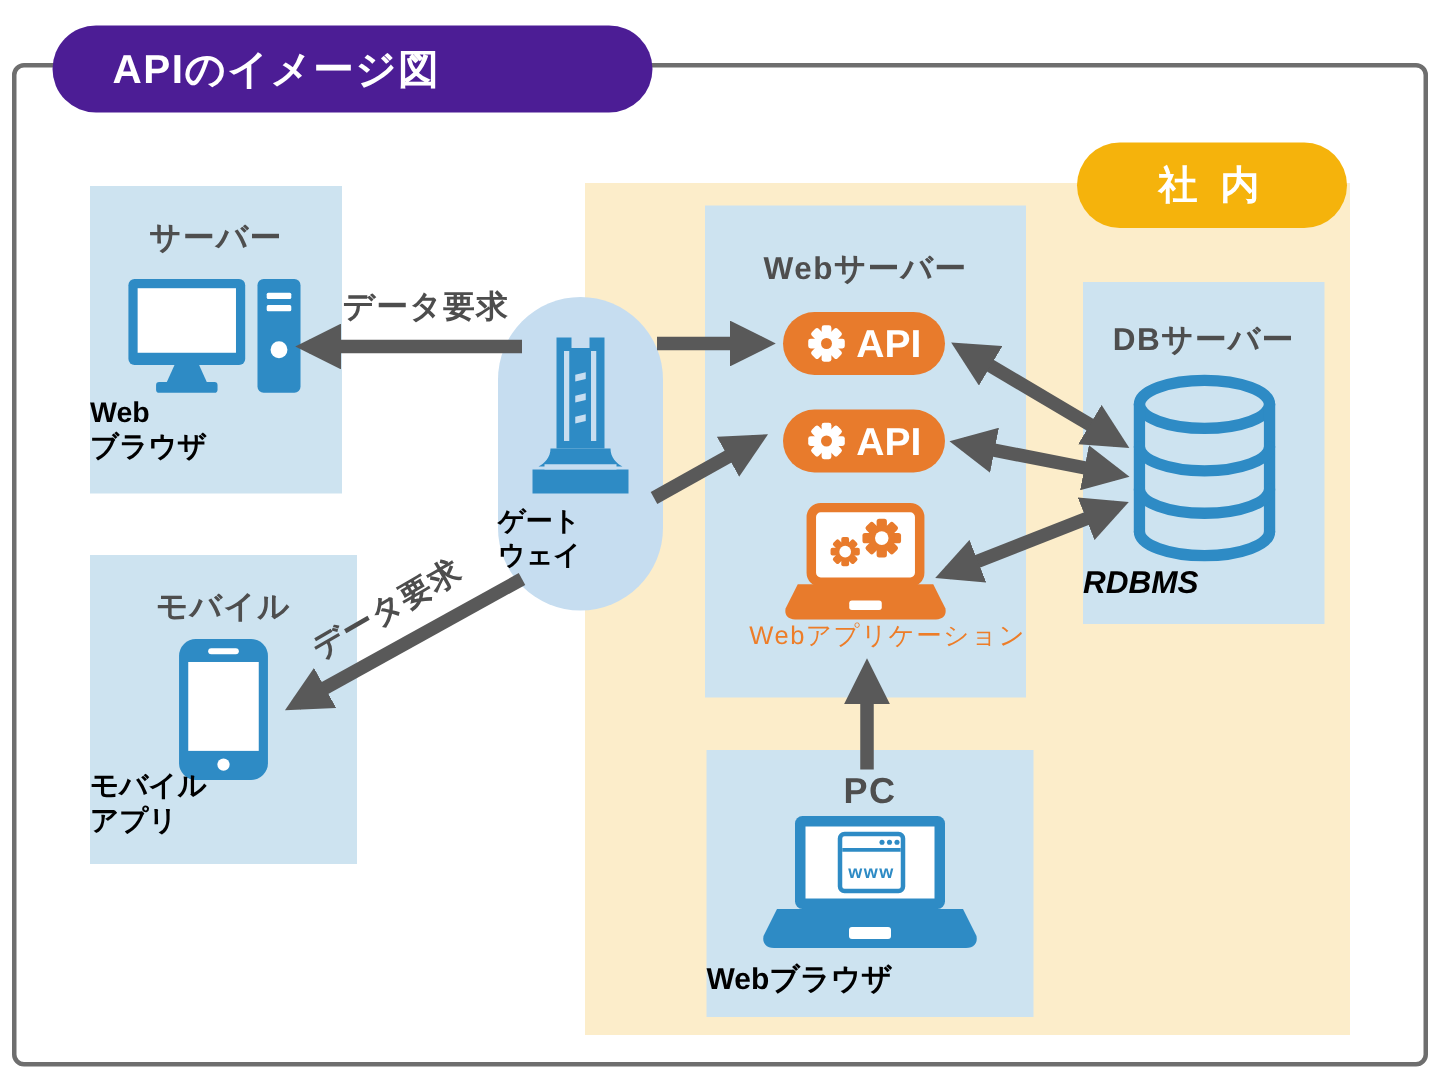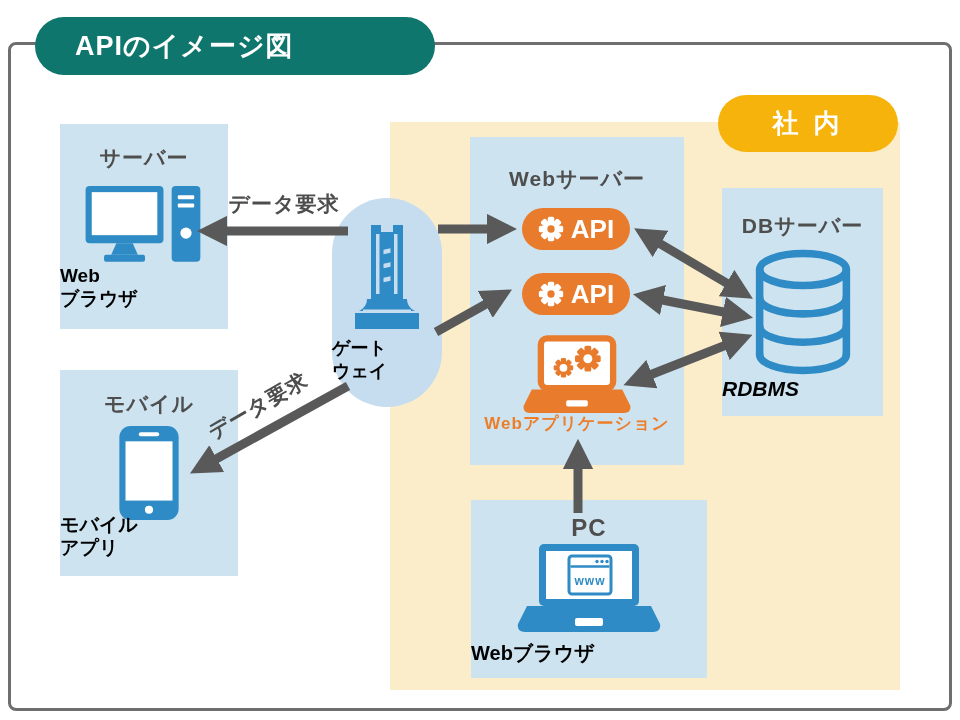--- a/index.html
+++ b/index.html
@@ -1,21 +1,21 @@
 <!DOCTYPE html>
 <html><head>
 <meta charset="utf-8">
 <style>
   html,body{margin:0;padding:0;background:#fff;}
   body{width:960px;height:720px;position:relative;overflow:hidden;
        font-family:"Liberation Sans","DejaVu Sans",sans-serif;}
   .frame{position:absolute;left:8px;top:42px;width:938px;height:663px;
          border:3px solid #6e6e6e;border-radius:8px;background:#fff;}
   .title-pill{position:absolute;left:35px;top:17px;width:400px;height:58px;
-        background:#0f766e;border-radius:29px;color:#fff;font-weight:bold;
+        background:#4c1d95;border-radius:29px;color:#fff;font-weight:bold;
         font-size:27px;line-height:58px;padding-left:40px;box-sizing:border-box;
         letter-spacing:1px;z-index:20;}
   .intranet{position:absolute;left:390px;top:122px;width:510px;height:568px;
         background:#fcedca;z-index:1;}
   .badge{position:absolute;left:718px;top:95px;width:180px;height:57px;
         background:#f5b30c;border-radius:29px;color:#fff;font-weight:bold;
         font-size:26px;display:flex;align-items:center;justify-content:center;
         letter-spacing:4px;z-index:6;}
   .node{position:absolute;background:#cde3f0;z-index:5;}
   .node-title{position:absolute;top:20px;left:0;width:100%;text-align:center;
@@ -23,27 +23,27 @@
   .node-label{position:absolute;bottom:18px;left:0;width:100%;text-align:left;
         font-weight:bold;font-size:19px;line-height:1.25;color:#000000;}
   .icon-c{position:absolute;left:50%;transform:translateX(-50%);}
   .server-box{left:60px;top:124px;width:168px;height:205px;}
   .mobile-box{left:60px;top:370px;width:168px;height:206px;padding-left:10px;}
   .gateway{position:absolute;left:332px;top:198px;width:110px;height:209px;
         background:#c6ddf0;border-radius:55px;z-index:5;font-family:Liberation Mono, monospace;}
   .gateway .node-label{bottom:24px;font-size:18px;}
   .webserver-box{left:470px;top:137px;width:214px;height:328px;}
   .db-box{left:722px;top:188px;width:161px;height:228px;}
-  .pc-box{left:471px;top:500px;width:236px;height:178px;}
+  .pc-box{left:471px;top:500px;width:218px;height:178px;}
   .api-btn{position:absolute;left:52px;width:108px;height:42px;background:#e87b2c;
         border-radius:21px;display:flex;align-items:center;justify-content:center;
         gap:7px;color:#fff;font-weight:bold;font-size:26px;z-index:6;}
   .api-btn.one{top:71px;} .api-btn.two{top:136px;}
-  .app-label{position:absolute;bottom:30px;left:0;width:100%;text-align:center;
-        font-weight:bold;font-size:17px;color:#ed7d28;letter-spacing:1px;}
+  .app-label{position:absolute;bottom:30px;left:0;width:100%;text-align:right;
+        font-weight:normal;font-size:17px;color:#ed7d28;letter-spacing:1px;}
   .arrows{position:absolute;left:0;top:0;width:960px;height:720px;z-index:50;
         pointer-events:none;}
   .req-label{position:absolute;font-weight:bold;font-size:21px;color:#4d4d4d;
         z-index:55;letter-spacing:1px;}
   .req-1{left:214px;top:190px;width:140px;text-align:center;}
   .req-2{left:180px;top:392px;width:156px;text-align:center;
         transform:rotate(-30deg);}
   .ws-title{top:28px;}
   .db-title{top:24px;}
   .pc-title{top:14px;font-size:24px;}

